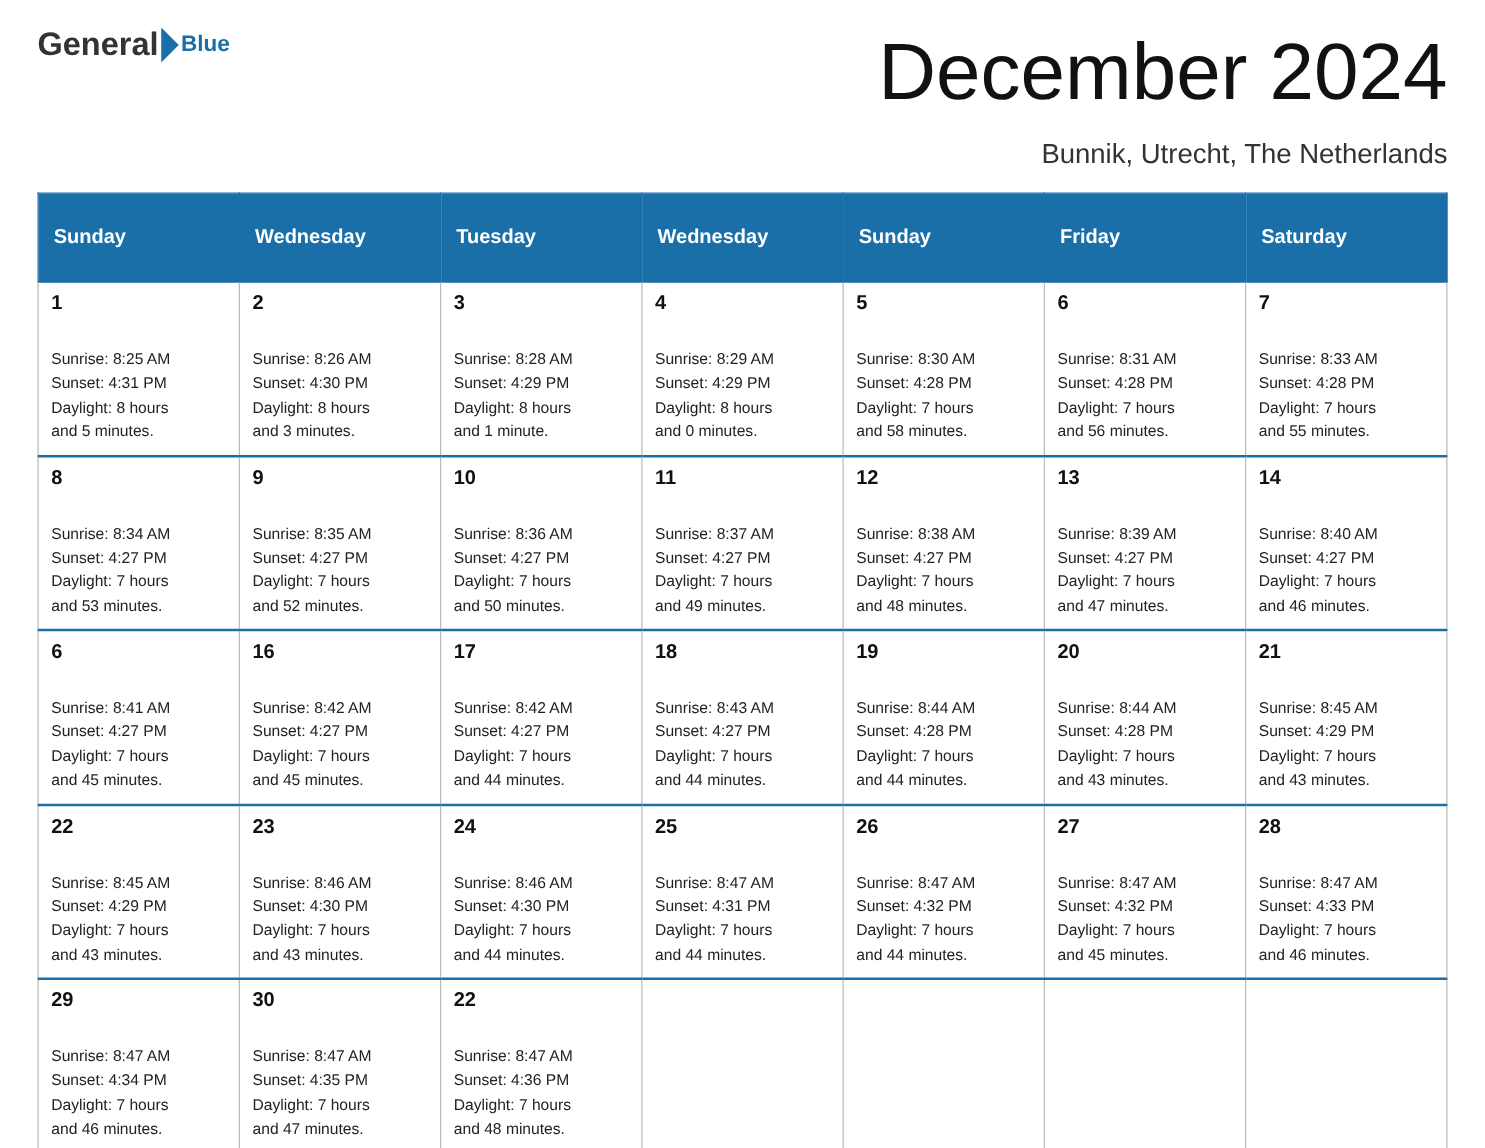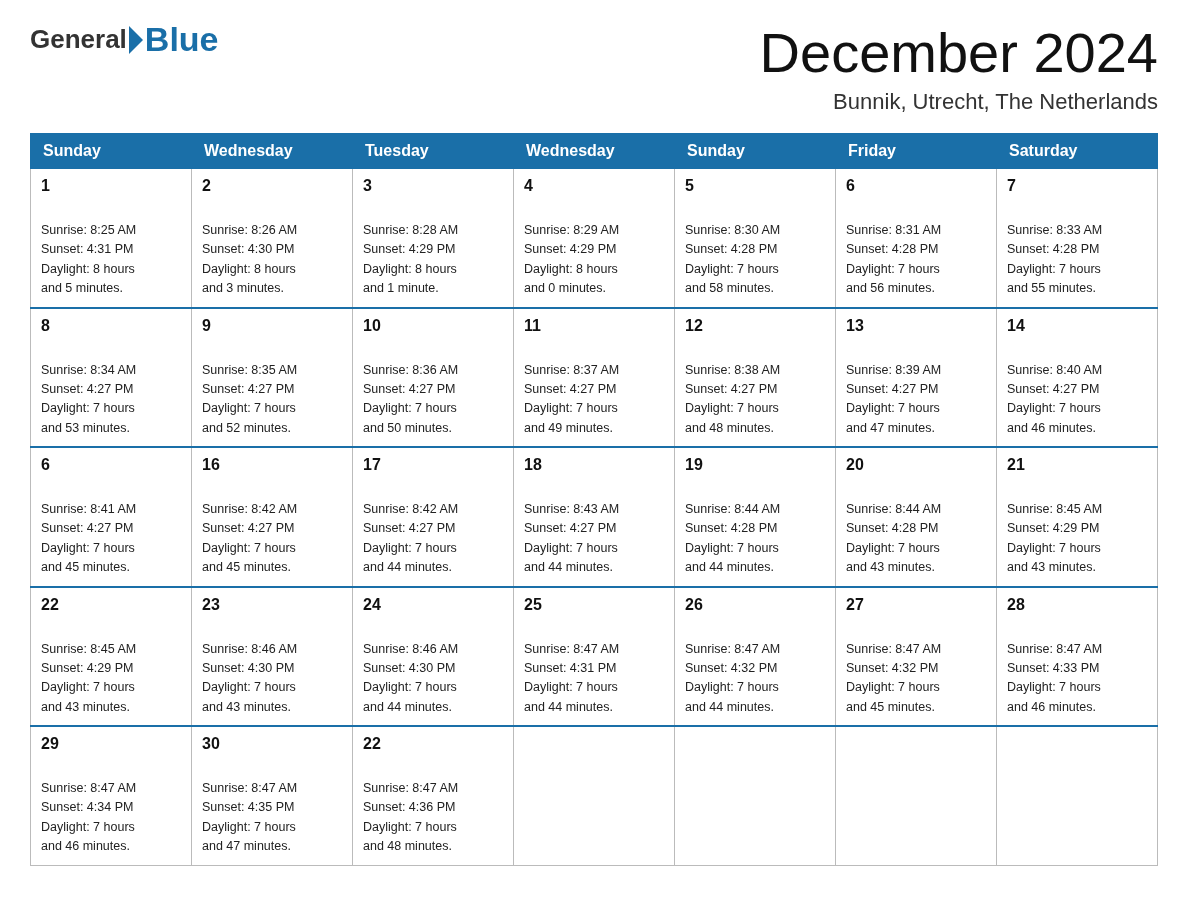--- a/index.html
+++ b/index.html
@@ -34,47 +34,47 @@
       width: 0;
       height: 0;
       border-left: 14px solid #1a6fa8;
       border-top: 14px solid transparent;
       border-bottom: 14px solid transparent;
       margin: 0 2px;
       vertical-align: middle;
     }
     .logo-blue {
       color: #1a6fa8;
-      font-size: 34px;
+      font-size: 18px;
       font-weight: bold;
     }
     .title-section {
       text-align: right;
     }
     .month-title {
-      font-size: 56px;
+      font-size: 64px;
       font-weight: normal;
       color: #111;
     }
     .location {
       font-size: 22px;
       color: #333;
-      margin-top: 4px;
+      margin-top: 16px;
     }
     .calendar {
       width: 100%;
       border-collapse: collapse;
       border: 1px solid #ccc;
     }
     .calendar th {
       background-color: #1a6fa8;
       color: #fff;
       font-size: 16px;
       font-weight: bold;
-      padding: 8px 12px;
+      padding: 26px 12px;
       text-align: left;
       border: 1px solid #1a6fa8;
     }
     .calendar td {
       border: 1px solid #bbb;
       vertical-align: top;
       padding: 8px 10px;
       width: 14.28%;
       min-height: 110px;
       height: 110px;

